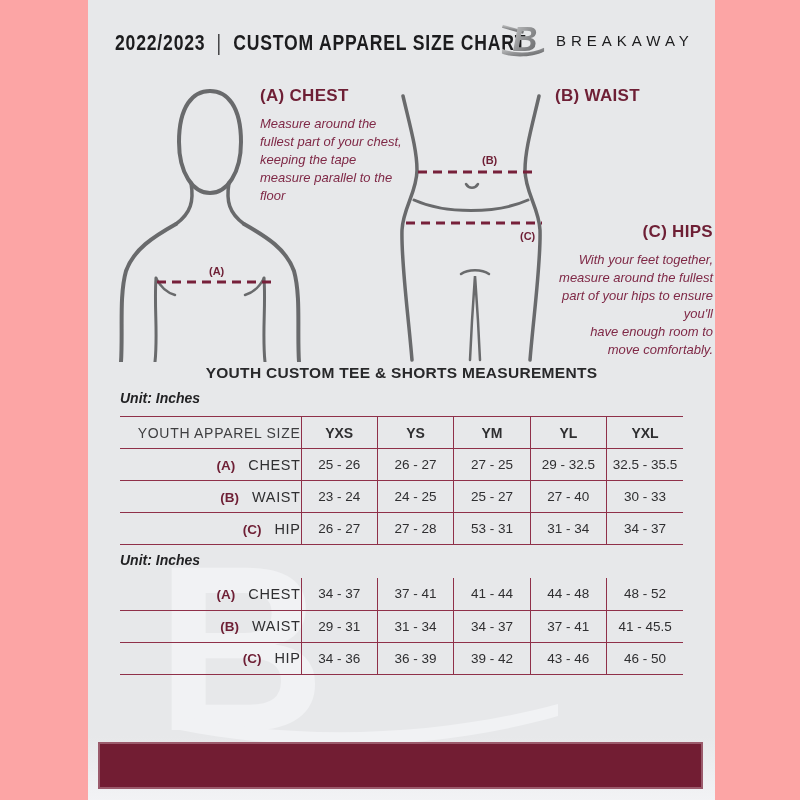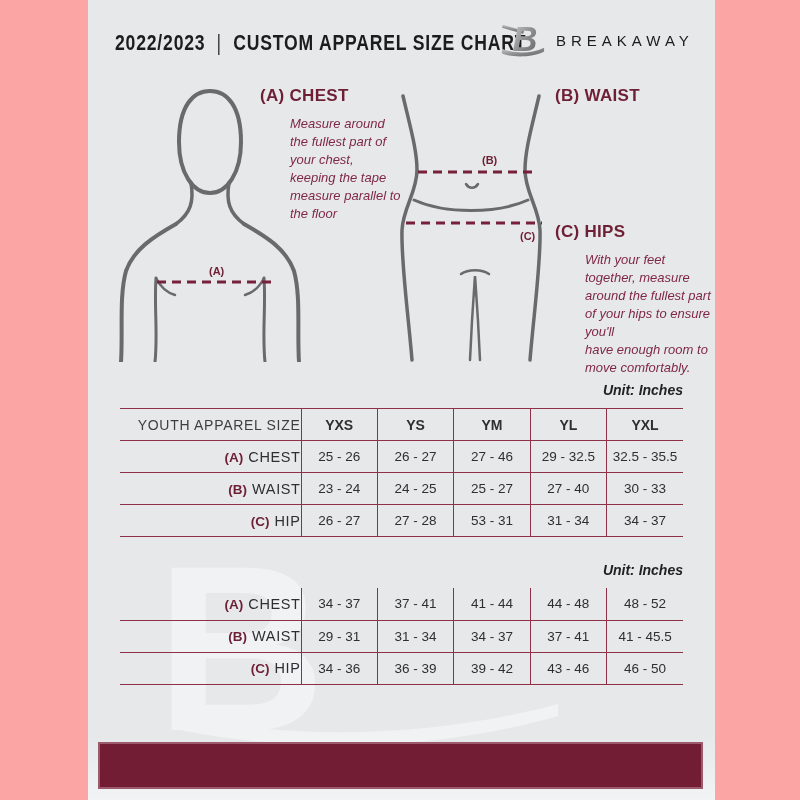--- a/index.html
+++ b/index.html
@@ -26,50 +26,50 @@
   .masthead-title{position:absolute;left:27px;top:30px;white-space:nowrap;
         font-weight:700;font-size:22px;letter-spacing:1px;color:var(--ink);
         transform:scaleX(.8);transform-origin:left center;}
   .masthead-title .sep{font-weight:400;color:#3a3a3c;padding:0 14px;}
   .brand-lockup{position:absolute;left:410px;top:14px;height:52px;display:flex;align-items:center;}
   .brand-name{font-weight:400;font-size:15px;letter-spacing:5px;color:var(--ink);margin-left:8px;}
 
   
   .info{position:absolute;}
   .info h3{font-size:17px;font-weight:700;color:var(--maroon-deep);letter-spacing:.3px;margin-bottom:9px;}
-  .info p{font-size:13px;font-style:italic;color:var(--maroon-text);line-height:1.38;white-space:pre-line;margin-left:30px;}
+  .info p{font-size:13px;font-style:italic;color:var(--maroon-text);line-height:1.38;white-space:pre-line;}
   .info-a{left:172px;top:86px;width:142px;}
   .info-b{left:467px;top:86px;width:158px;}
-  .info-c{left:467px;top:222px;width:158px;}
+  .info-c{left:467px;top:222px;width:158px;text-align:right;}
 
   
   .chest-svg{position:absolute;left:22px;top:80px;}
   .torso-svg{position:absolute;left:302px;top:90px;}
   .diag-line{stroke:#77203a;stroke-width:3;stroke-dasharray:9 6;fill:none;}
   .diag-label{font-family:"Liberation Sans",sans-serif;font-size:11px;font-weight:700;fill:var(--maroon-deep);}
   .sil{fill:none;stroke:var(--silhouette);stroke-linecap:round;}
 
   
   .watermark{position:absolute;left:62px;top:548px;z-index:0;}
 
   
   .table-block{position:absolute;left:32px;width:563px;z-index:1;}
   .table-block.youth{top:364px;}
   .table-block.adult{top:544px;}
   .tbl-title{text-align:center;font-weight:700;font-size:15.5px;color:#28282a;letter-spacing:.3px;}
-  .tbl-unit{text-align:right;font-style:italic;font-weight:700;font-size:14px;color:#222224;margin-top:18px;}
+  .tbl-unit{text-align:left;font-style:italic;font-weight:700;font-size:14px;color:#222224;margin-top:8px;}
   table.size-table{border-collapse:collapse;table-layout:fixed;width:563px;margin-top:10px;}
   table.size-table td{height:32px;border-bottom:1.5px solid var(--maroon-line);
         font-size:13.5px;text-align:center;color:var(--cell-ink);padding:0;}
   table.size-table tr.head td{border-top:1.6px solid var(--maroon-line);font-weight:700;font-size:14px;}
   table.size-table td + td{border-left:1.4px solid var(--maroon-line);}
   table.size-table td.lab{text-align:right;padding-left:14px;}
   table.size-table tr.head td.lab{font-weight:400;color:#3e3e40;font-size:14px;letter-spacing:.7px;}
   .pfx{color:var(--maroon-deep);font-weight:700;margin-right:5px;}
-  .lbl{letter-spacing:.6px;font-size:14.5px;}
+  .lbl{letter-spacing:.6px;font-size:14.5px;margin-left:8px;}
 
   
   .footer-bar{position:absolute;left:10px;top:742px;width:605px;height:47px;
         background:var(--footer);border:2px solid var(--footer-edge);z-index:2;}
 </style>
 </head>
 <body>
 
 <div class="canvas">
   <div class="page">
@@ -138,20 +138,21 @@
       <p>With your feet together, measure around the fullest part of your hips to ensure you'll
 have enough room to move comfortably.</p>
     </div>
 
     <svg class="watermark" width="412" height="200" viewBox="0 0 412 200">
       <text x="6" y="182" font-size="235" font-weight="bold" font-family="Liberation Sans, sans-serif" fill="#f1f2f4">B</text>
       <path d="M 30 168 C 150 194 290 188 408 156 L 408 168 C 290 202 150 206 30 182 Z" fill="#f1f2f4"></path>
     </svg>
 
     <section class="table-block youth">
+      <div class="tbl-title">YOUTH CUSTOM TEE &amp; SHORTS MEASUREMENTS</div>
       <div class="tbl-unit">Unit: Inches</div>
       <table class="size-table">
         <colgroup>
             <col style="width:181px">
             <col style="width:76.4px">
             <col style="width:76.4px">
             <col style="width:76.4px">
             <col style="width:76.4px">
             <col style="width:76.4px">
           </colgroup>
@@ -161,21 +162,21 @@
           <td>YXS</td>
           <td>YS</td>
           <td>YM</td>
           <td>YL</td>
           <td>YXL</td>
         </tr>
         <tr>
           <td class="lab"><span class="pfx">(A)</span><span class="lbl">CHEST</span></td>
           <td>25 - 26</td>
           <td>26 - 27</td>
-          <td>27 - 46</td>
+          <td>27 - 25</td>
           <td>29 - 32.5</td>
           <td>32.5 - 35.5</td>
         </tr>
         <tr>
           <td class="lab"><span class="pfx">(B)</span><span class="lbl">WAIST</span></td>
           <td>23 - 24</td>
           <td>24 - 25</td>
           <td>25 - 27</td>
           <td>27 - 40</td>
           <td>30 - 33</td>

